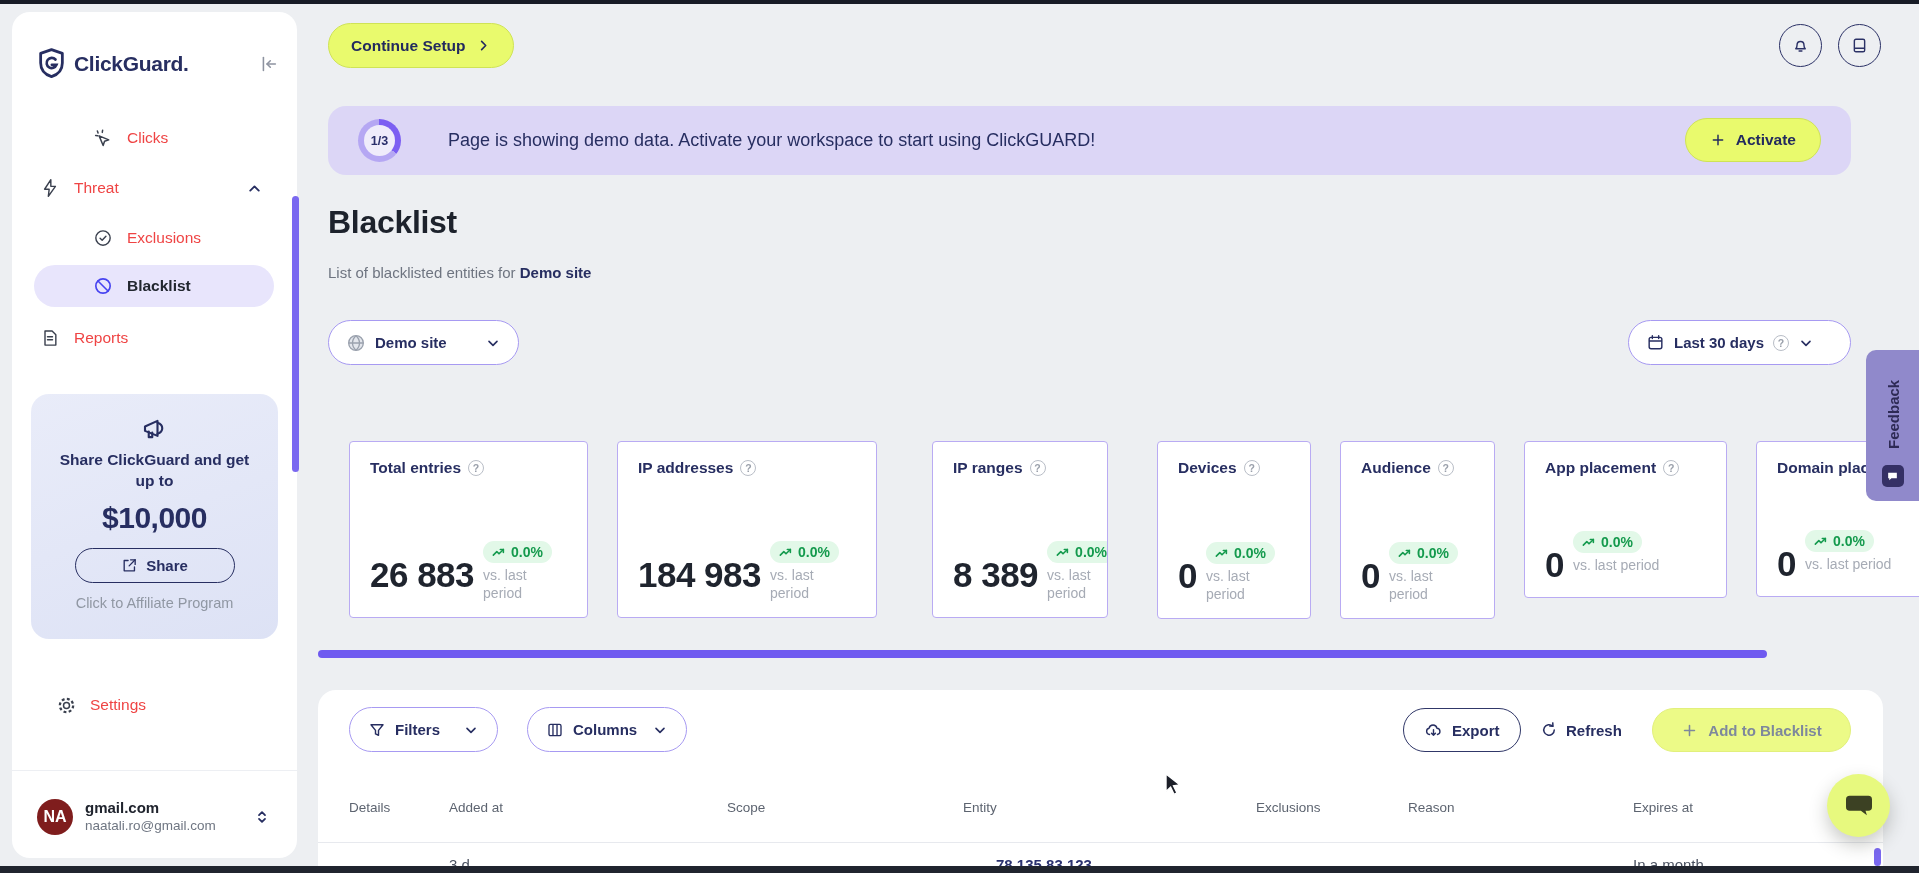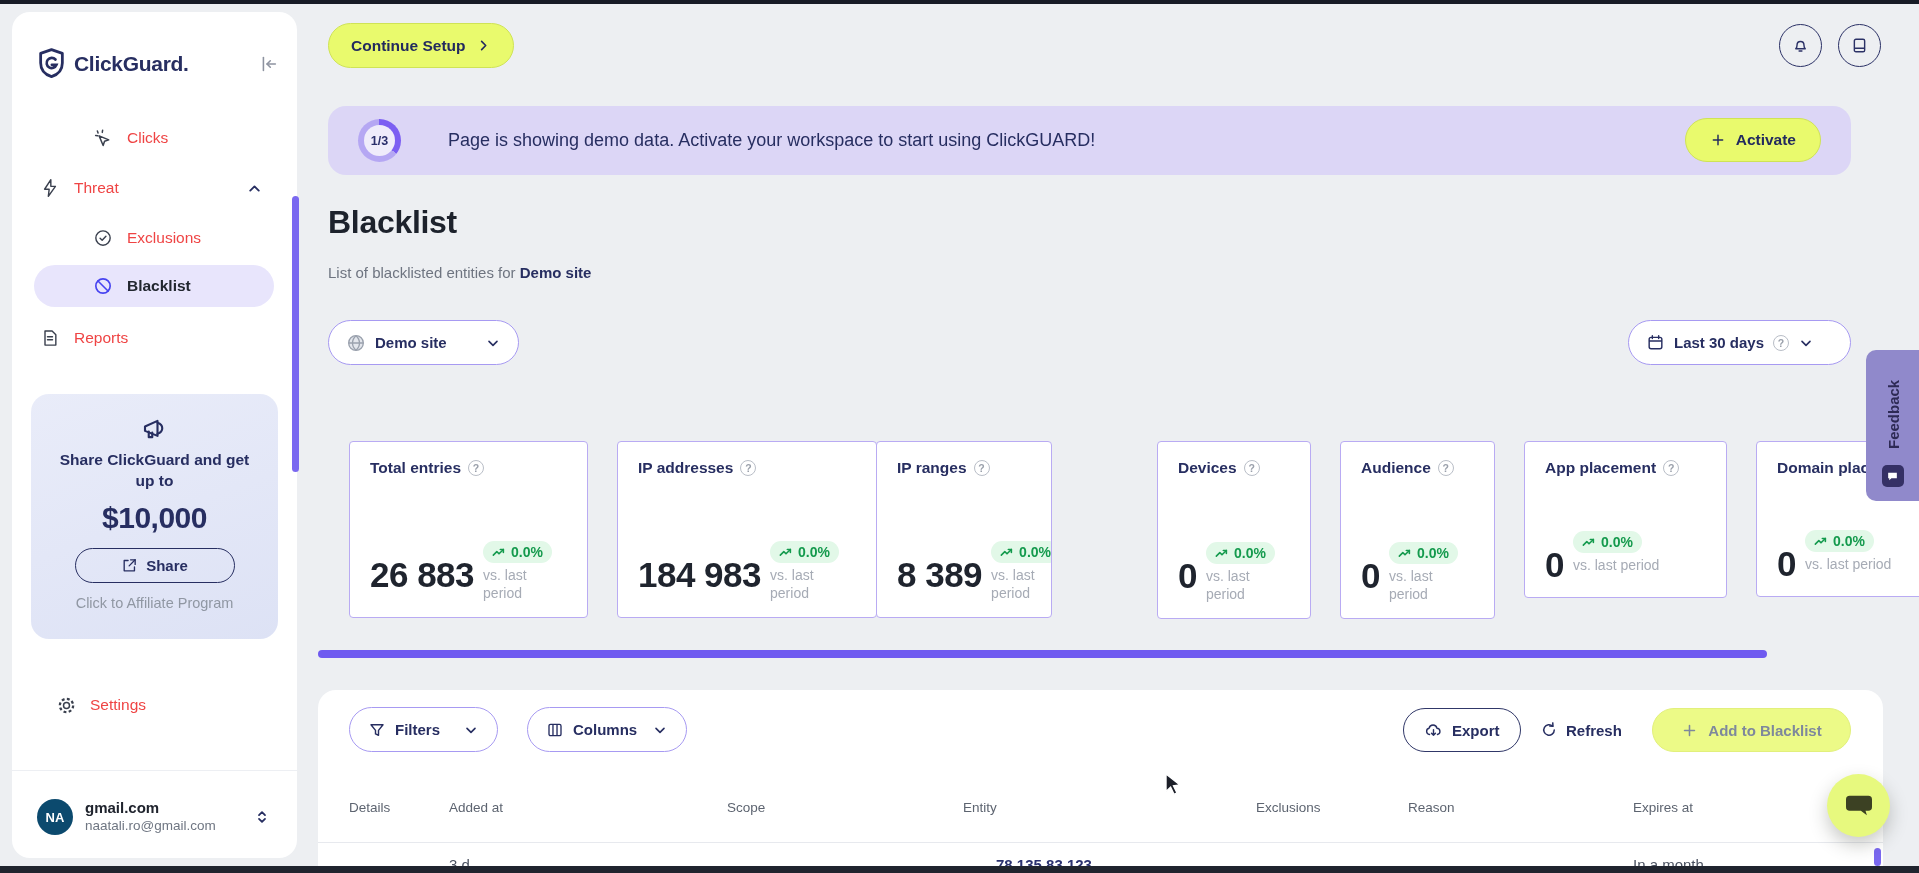--- a/index.html
+++ b/index.html
@@ -52,21 +52,21 @@
     background:transparent; display:flex; align-items:center; justify-content:center; gap:8px;
     font-size:15px; font-weight:600; color:#272e61; cursor:pointer;
   }
   .promo-affiliate{ margin-top:12px; font-size:14.5px; color:#9097a3; }
 
   .settings-row{ position:absolute; left:0; top:672px; width:100%; height:42px; display:flex; align-items:center; padding-left:43px; cursor:pointer; }
   .settings-row .nav-ico{ margin-right:13px; }
 
   .side-divider{ position:absolute; left:0; top:758px; width:100%; height:1px; background:#edeff3; }
   .account-row{ position:absolute; left:0; top:775px; width:100%; height:60px; display:flex; align-items:center; padding:0 26px 0 25px; cursor:pointer; }
-  .avatar{ width:36px; height:36px; border-radius:50%; background:#0c4a6e; color:#fff; font-size:13px; font-weight:700; display:flex; align-items:center; justify-content:center; flex:0 0 auto; }
+  .avatar{ width:36px; height:36px; border-radius:50%; background:#7f1d1d; color:#fff; font-size:16px; font-weight:700; display:flex; align-items:center; justify-content:center; flex:0 0 auto; }
   .account-txt{ margin-left:12px; line-height:1.25; }
   .account-name{ font-size:15px; font-weight:700; color:#20242e; }
   .account-email{ font-size:13.5px; color:#6f7682; }
   .account-switch{ margin-left:auto; display:flex; }
 
   
   .btn-lime{
     position:absolute; display:flex; align-items:center; justify-content:center; gap:10px;
     background:#e9fa6d; border:1px solid #cfe356; border-radius:23px;
     font-size:15.5px; font-weight:700; color:#232a5e; cursor:pointer;
@@ -120,21 +120,21 @@
   }
   .feedback-ico{ position:absolute; left:50%; bottom:14px; transform:translateX(-50%);
     width:22px; height:22px; background:#353065; border-radius:5px; display:flex; align-items:center; justify-content:center; }
 
   
   .card{
     position:absolute; top:441px; background:#fff; border:1.3px solid #b9abf3; border-radius:4px; overflow:hidden;
   }
   .c1{ left:349px; width:239px; height:177px; }
   .c2{ left:617px; width:260px; height:177px;text-decoration:underline; }
-  .c3{ left:876px; width:176px; height:177px; }
+  .c3{ left:932px; width:176px; height:177px; }
   .c4{ left:1157px; width:154px; height:178px; }
   .c5{ left:1340px; width:155px; height:178px; }
   .c6{ left:1524px; width:203px; height:157px; }
   .c7{ left:1756px; width:240px; height:156px; }
   .card-head{ position:absolute; left:20px; top:17px; display:flex; align-items:center; gap:7px; }
   .card-label{ font-size:15.5px; font-weight:600; color:#272e61; white-space:nowrap; }
   .card-value{ position:absolute; left:20px; bottom:15px; display:flex; align-items:flex-start; gap:9px; }
   .num{ font-size:35px; font-weight:700; color:#1f242e; letter-spacing:-0.5px; margin-top:16px; line-height:1; white-space:nowrap; }
   .delta-col{ display:flex; flex-direction:column; gap:4px; }
   .badge{ display:inline-flex; align-items:center; gap:5px; background:#e2f8e8; color:#149a4d;

